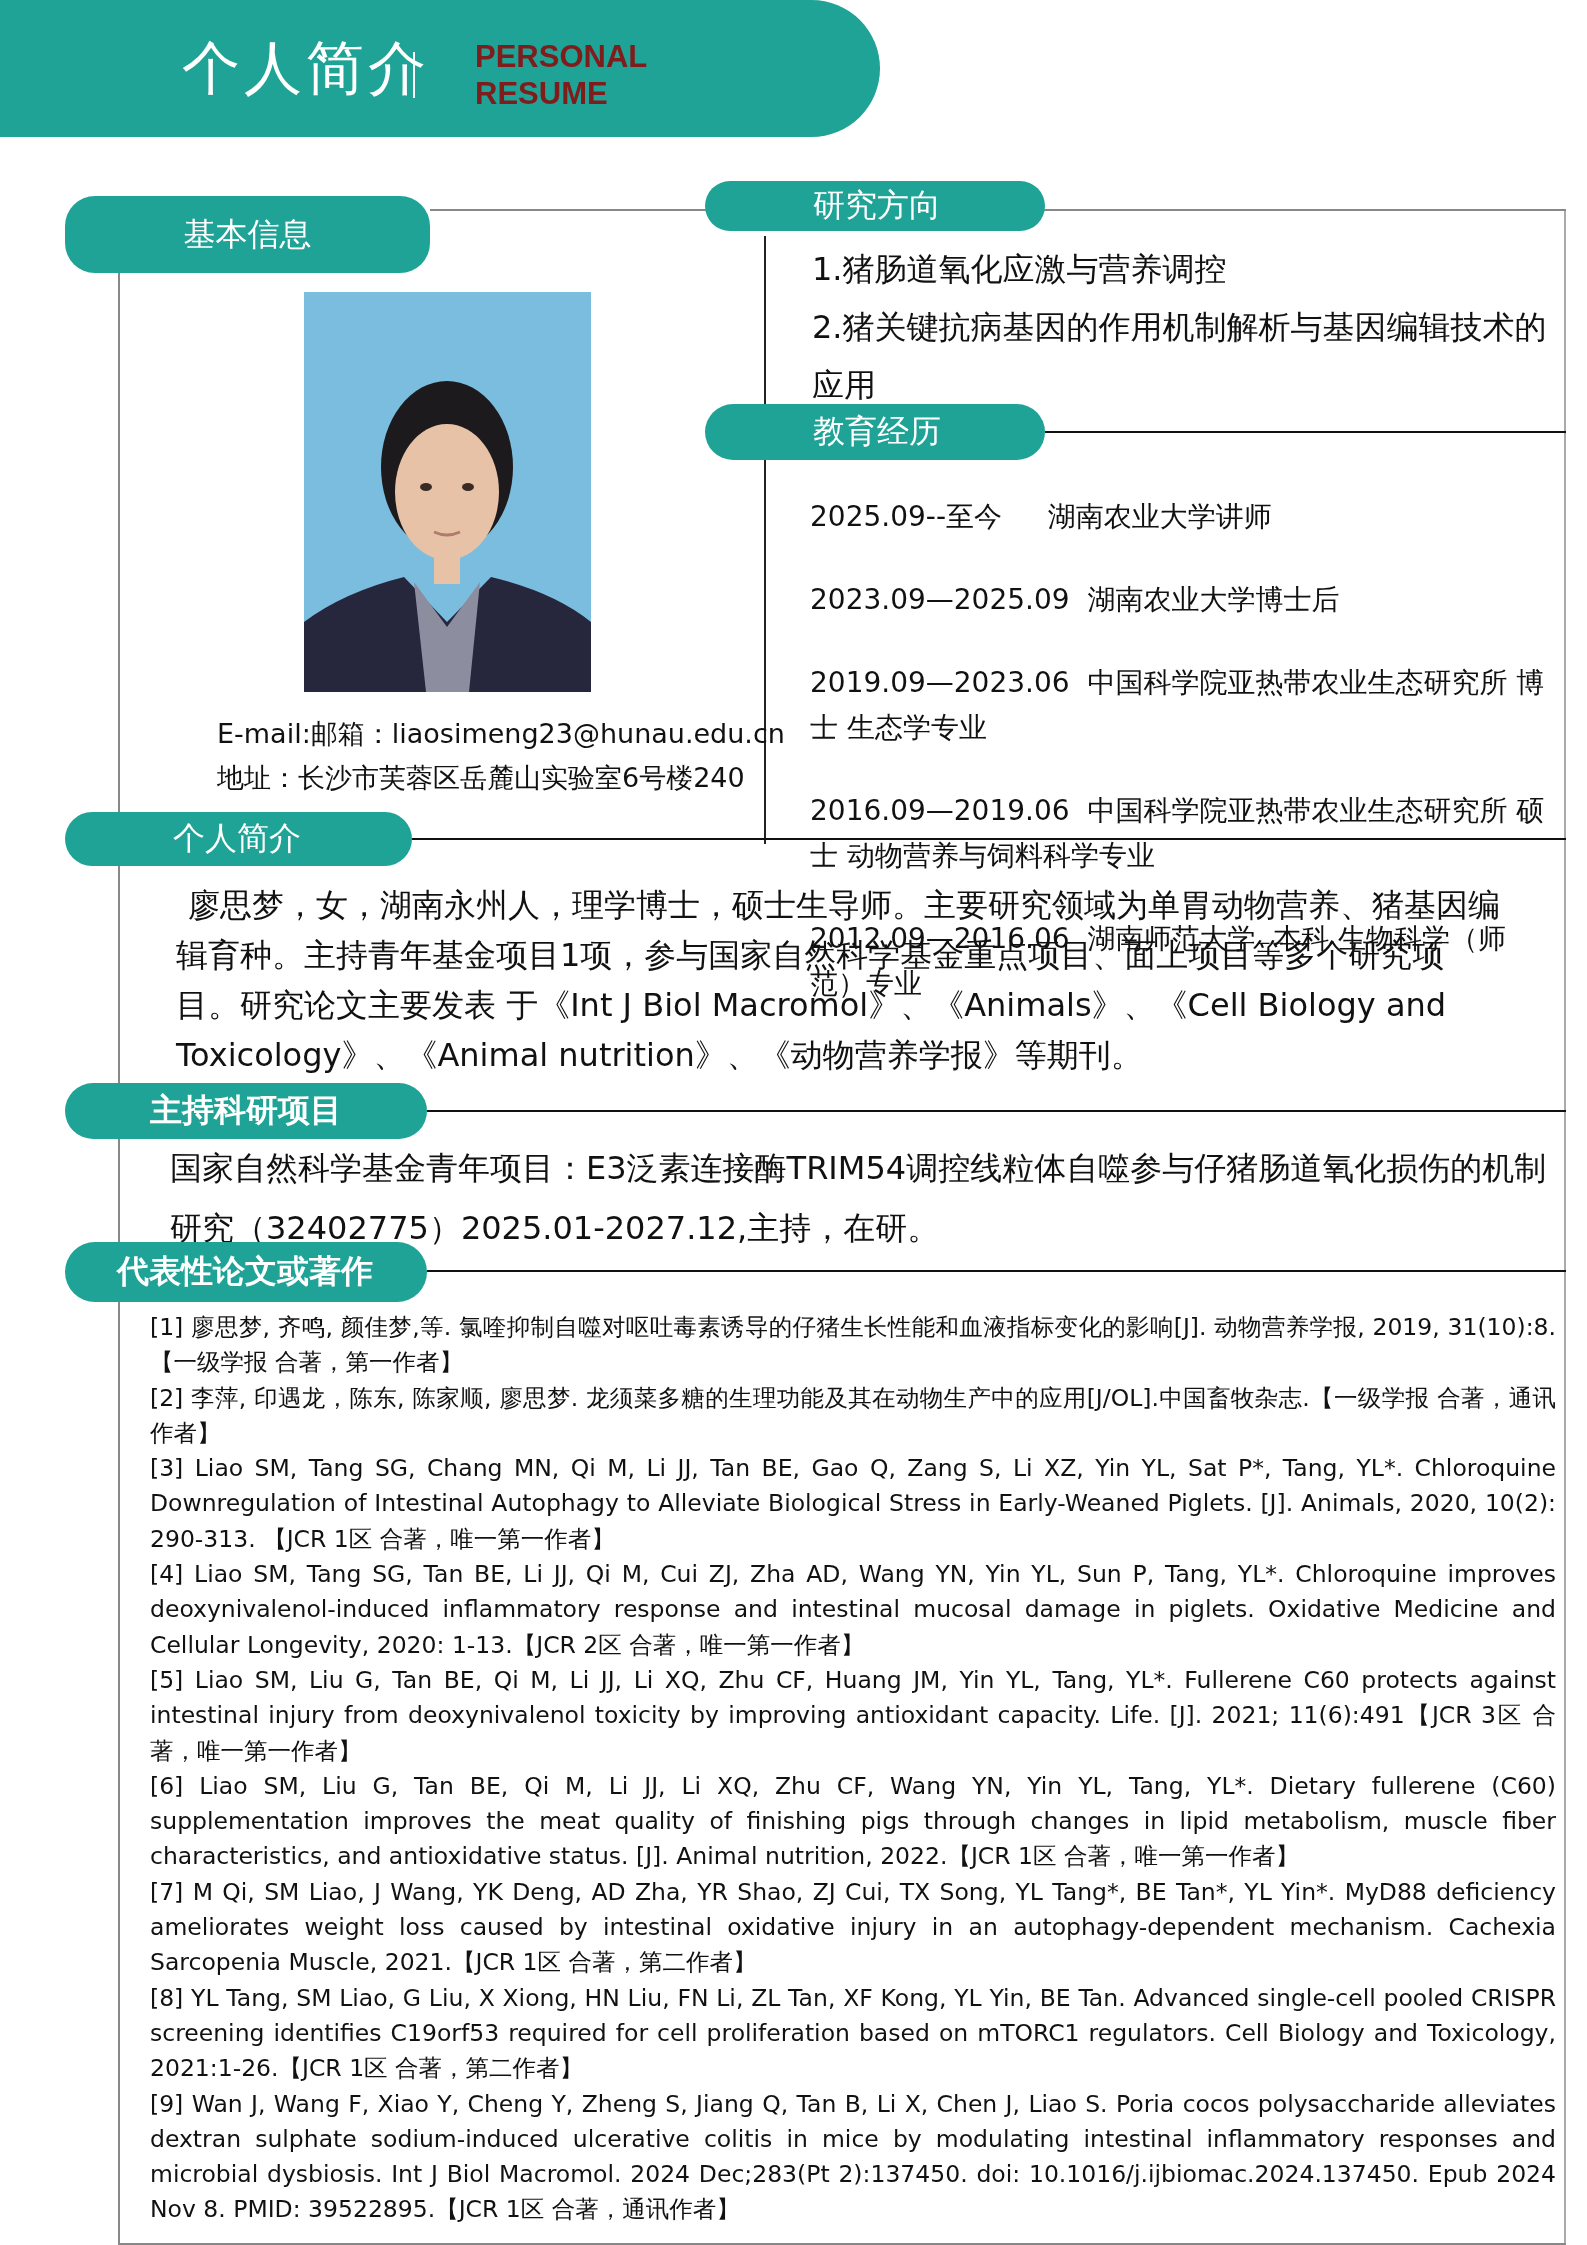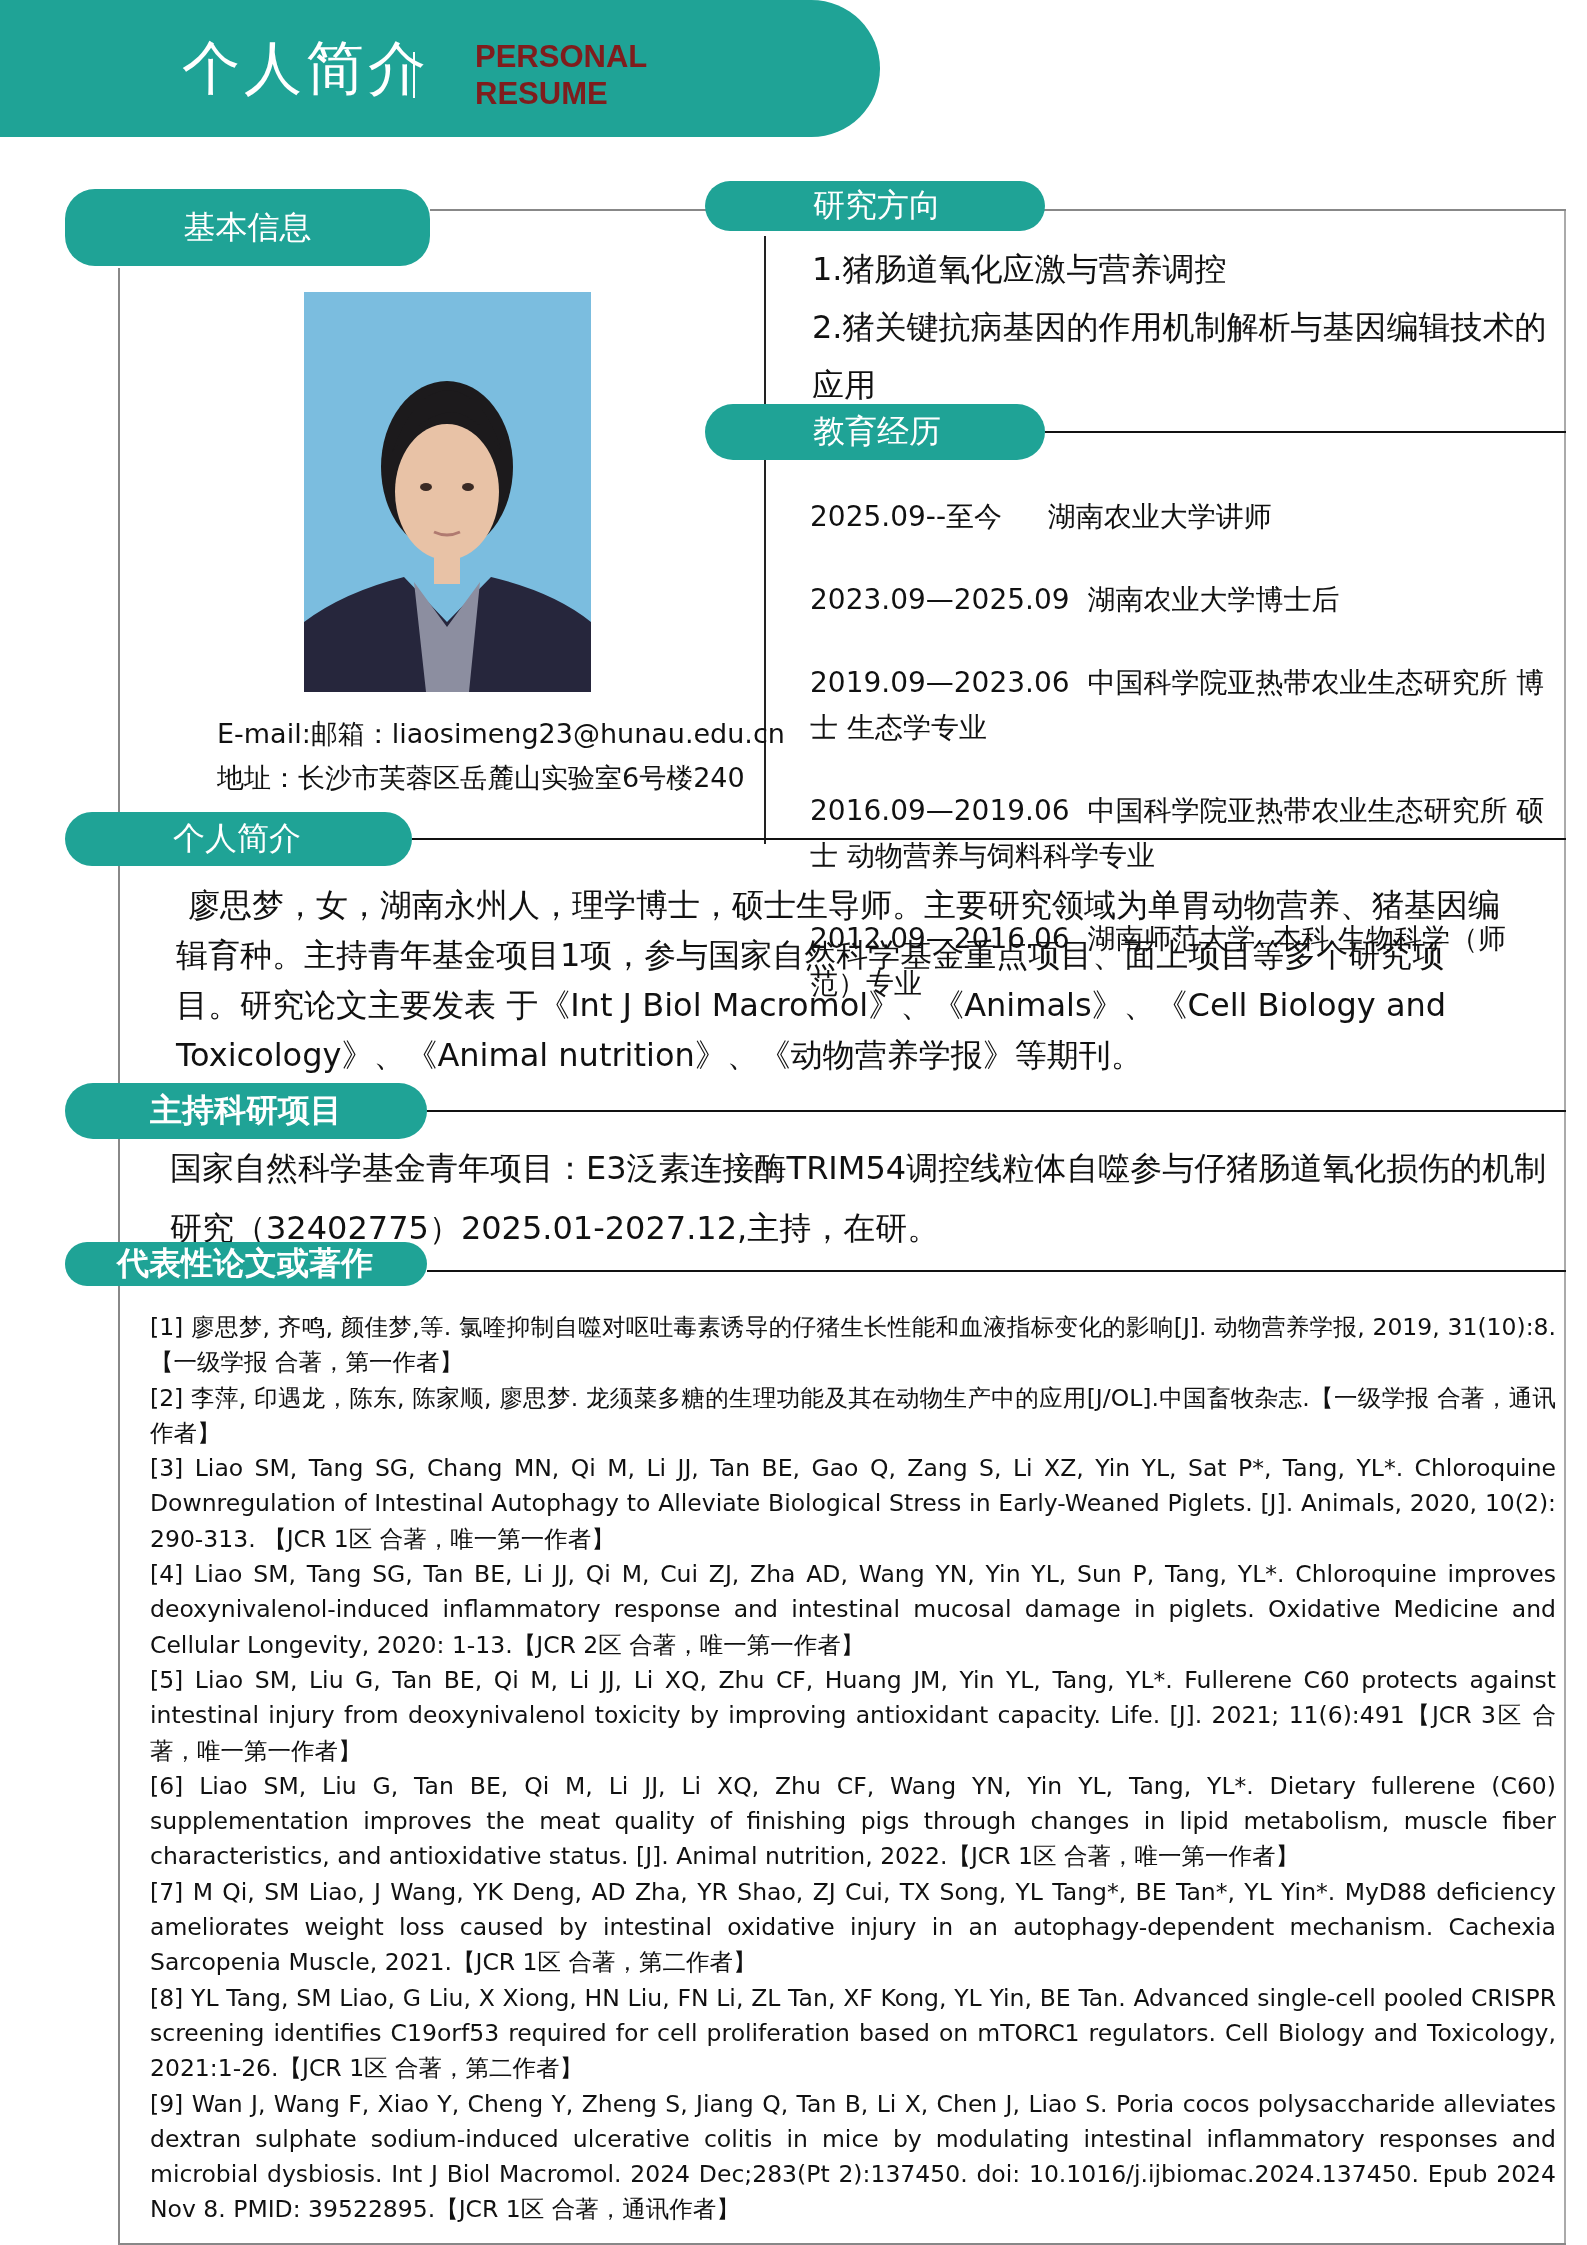--- a/index.html
+++ b/index.html
@@ -43,21 +43,21 @@
 <div class="abs vline" style="left:118px;top:268px;height:1985px;"></div>
 <div class="abs vline" style="left:1564px;top:210px;height:2033px;background:#aaa;"></div>
 <div class="abs hline grey" style="left:430px;top:209px;width:1136px;"></div>
 <div class="abs vline dark" style="left:764px;top:236px;height:608px;"></div>
 <div class="abs hline" style="left:1045px;top:431px;width:521px;"></div>
 <div class="abs hline" style="left:412px;top:838px;width:1154px;"></div>
 <div class="abs hline" style="left:427px;top:1110px;width:1139px;"></div>
 <div class="abs hline" style="left:427px;top:1270px;width:1139px;"></div>
 <div class="abs hline grey" style="left:118px;top:2243px;width:1448px;"></div>
 
-<div class="abs pill" style="left:65px;top:189px;width:365px;height:77px;justify-content:center;">
+<div class="abs pill" style="left:65px;top:196px;width:365px;height:77px;justify-content:center;">
   <span>基本信息</span>
 </div>
 <div class="abs photo">
   <svg width="287" height="400" viewBox="0 0 287 400">
     <rect width="287" height="400" fill="#7bbddf"></rect>
     <path d="M0 330 Q40 300 100 285 L143 330 L187 285 Q250 300 287 330 L287 400 L0 400 Z" fill="#26263c"></path>
     <path d="M110 290 L143 335 L176 290 L165 400 L122 400 Z" fill="#8c8ea0"></path>
     <ellipse cx="143" cy="175" rx="66" ry="86" fill="#1c1a1c"></ellipse>
     <ellipse cx="143" cy="200" rx="52" ry="68" fill="#e8c2a6"></ellipse>
     <path d="M88 160 Q110 100 143 98 Q180 100 198 160 Q175 125 150 120 Q120 120 88 160Z" fill="#1c1a1c"></path>
@@ -94,21 +94,21 @@
 <div class="abs pill" style="left:65px;top:812px;width:347px;height:54px;padding-left:108px;box-sizing:border-box;">
   <span>个人简介</span>
 </div>
 <div class="abs txt bio" style="left:176px;top:880px;width:1330px;text-indent:12px;">廖思梦，女，湖南永州人，理学博士，硕士生导师。主要研究领域为单胃动物营养、猪基因编辑育种。主持青年基金项目1项，参与国家自然科学基金重点项目、面上项目等多个研究项目。研究论文主要发表 于《Int J Biol Macromol》、《Animals》、《Cell Biology and Toxicology》、《Animal nutrition》、《动物营养学报》等期刊。</div>
 
 <div class="abs pill" style="left:65px;top:1083px;width:362px;height:56px;padding-left:85px;box-sizing:border-box;font-weight:bold;">
   <span>主持科研项目</span>
 </div>
 <div class="abs txt proj" style="left:170px;top:1138px;width:1380px;">国家自然科学基金青年项目：E3泛素连接酶TRIM54调控线粒体自噬参与仔猪肠道氧化损伤的机制研究（32402775）2025.01-2027.12,主持，在研。</div>
 
-<div class="abs pill" style="left:65px;top:1242px;width:362px;height:44px;padding-left:52px;box-sizing:border-box;font-weight:bold;">
+<div class="abs pill" style="left:65px;top:1242px;width:362px;height:60px;padding-left:52px;box-sizing:border-box;font-weight:bold;">
   <span>代表性论文或著作</span>
 </div>
 <div class="abs txt pubs" style="left:150px;top:1310px;width:1406px;">
   <p>[1] 廖思梦, 齐鸣, 颜佳梦,等. 氯喹抑制自噬对呕吐毒素诱导的仔猪生长性能和血液指标变化的影响[J]. 动物营养学报, 2019, 31(10):8.【一级学报 合著，第一作者】</p>
   <p>[2] 李萍, 印遇龙，陈东, 陈家顺, 廖思梦. 龙须菜多糖的生理功能及其在动物生产中的应用[J/OL].中国畜牧杂志.【一级学报 合著，通讯作者】</p>
   <p>[3] Liao SM, Tang SG, Chang MN, Qi M, Li JJ, Tan BE, Gao Q, Zang S, Li XZ, Yin YL, Sat P*, Tang, YL*. Chloroquine Downregulation of Intestinal Autophagy to Alleviate Biological Stress in Early-Weaned Piglets. [J]. Animals, 2020, 10(2): 290-313. 【JCR 1区 合著，唯一第一作者】</p>
   <p>[4] Liao SM, Tang SG, Tan BE, Li JJ, Qi M, Cui ZJ, Zha AD, Wang YN, Yin YL, Sun P, Tang, YL*. Chloroquine improves deoxynivalenol-induced inflammatory response and intestinal mucosal damage in piglets. Oxidative Medicine and Cellular Longevity, 2020: 1-13.【JCR 2区 合著，唯一第一作者】</p>
   <p>[5] Liao SM, Liu G, Tan BE, Qi M, Li JJ, Li XQ, Zhu CF, Huang JM, Yin YL, Tang, YL*. Fullerene C60 protects against intestinal injury from deoxynivalenol toxicity by improving antioxidant capacity. Life. [J]. 2021; 11(6):491【JCR 3区 合著，唯一第一作者】</p>
   <p>[6] Liao SM, Liu G, Tan BE, Qi M, Li JJ, Li XQ, Zhu CF, Wang YN, Yin YL, Tang, YL*. Dietary fullerene (C60) supplementation improves the meat quality of finishing pigs through changes in lipid metabolism, muscle fiber characteristics, and antioxidative status. [J]. Animal nutrition, 2022.【JCR 1区 合著，唯一第一作者】</p>
   <p>[7] M Qi, SM Liao, J Wang, YK Deng, AD Zha, YR Shao, ZJ Cui, TX Song, YL Tang*, BE Tan*, YL Yin*. MyD88 deficiency ameliorates weight loss caused by intestinal oxidative injury in an autophagy-dependent mechanism. Cachexia Sarcopenia Muscle, 2021.【JCR 1区 合著，第二作者】</p>

